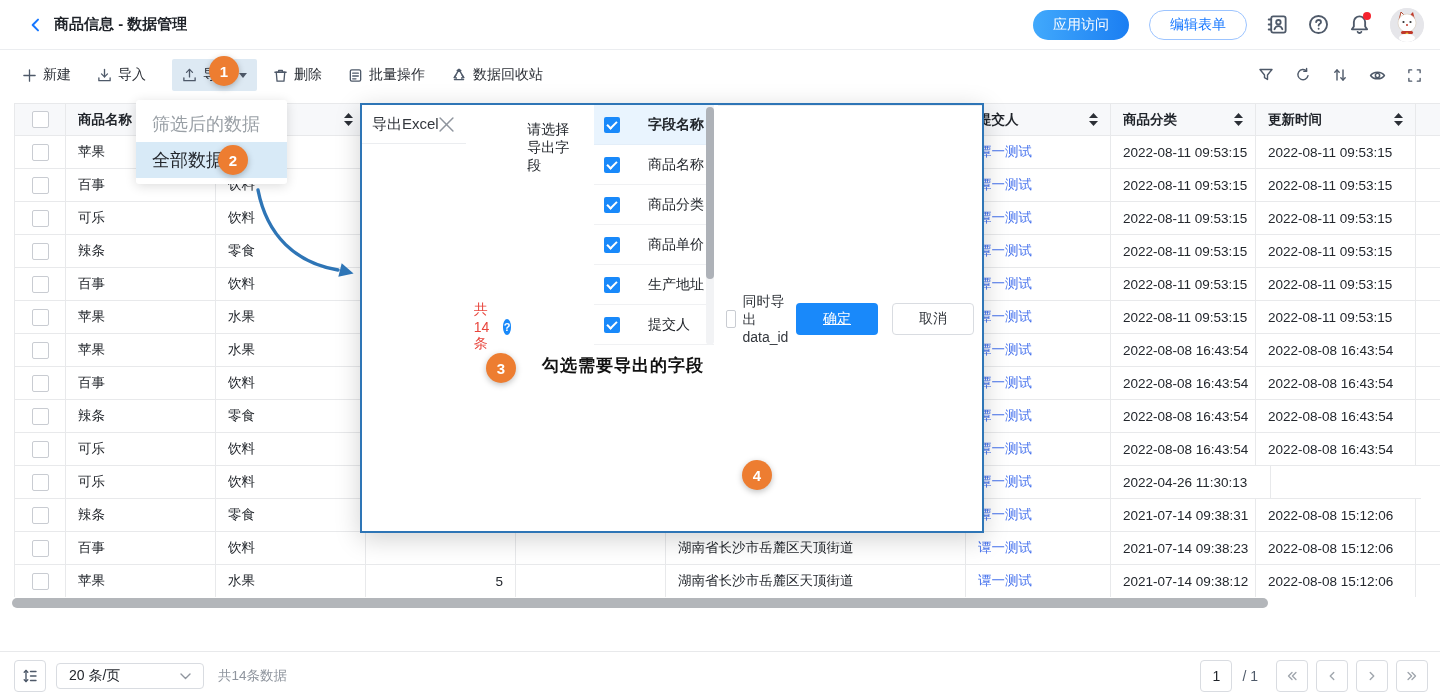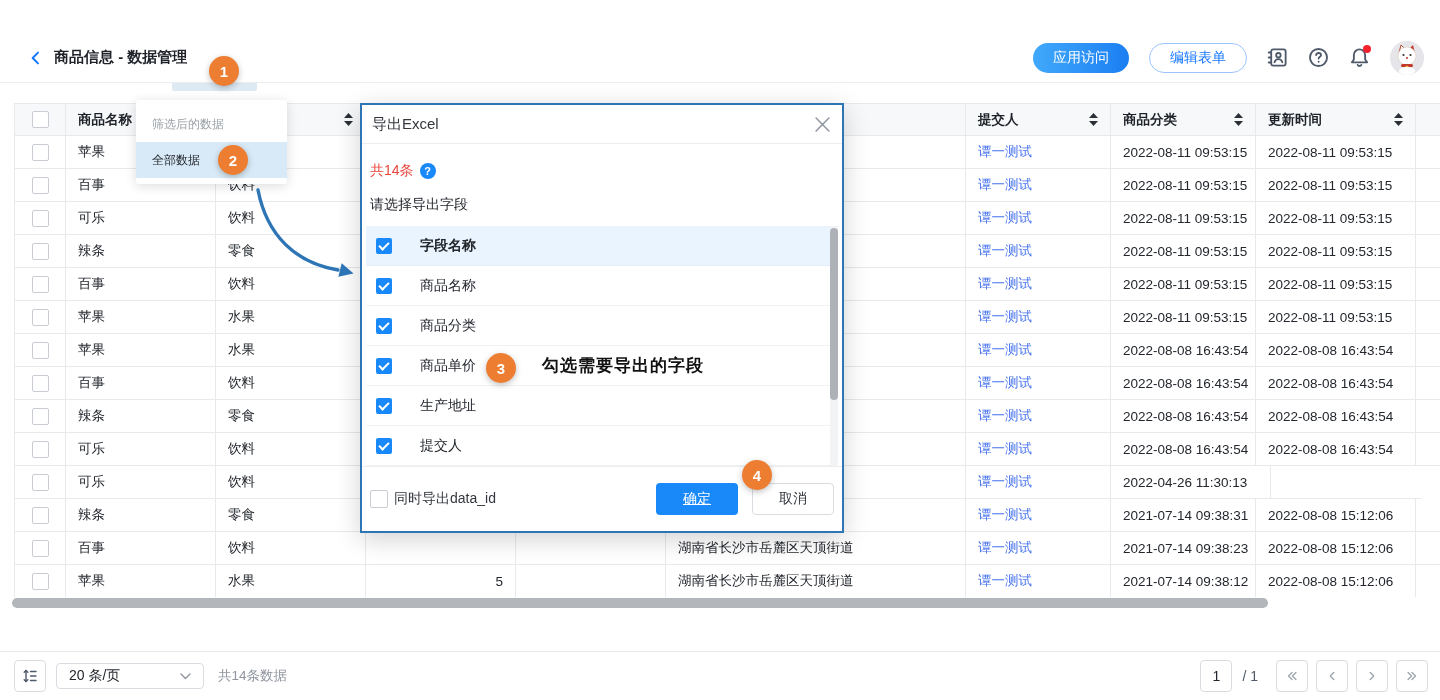--- a/index.html
+++ b/index.html
@@ -3,21 +3,21 @@
 <meta charset="utf-8">
 <style>
   html,body{margin:0;padding:0;background:#fff;}
   .app{position:relative;width:1440px;height:700px;overflow:hidden;background:#fff;
        font-family:"Liberation Sans","DejaVu Sans",sans-serif;color:#23272d;font-size:14px;}
   svg{display:block;}
   .ic{stroke:#4e5969;fill:none;stroke-width:1.4;stroke-linecap:round;stroke-linejoin:round;}
 
   
   .topbar{position:absolute;left:0;top:0;width:100%;height:50px;box-sizing:border-box;
-          display:flex;align-items:center;padding:0 16px;border-bottom:1px solid #ebedf0;background:#fff;z-index:3;margin-top:33px;}
+          display:flex;align-items:center;padding:0 16px;border-bottom:1px solid #ebedf0;background:#fff;z-index:3;}
   .back{display:flex;align-items:center;margin:0 10px 0 12px;cursor:pointer;}
   .page-title{font-size:15px;font-weight:bold;color:#1f2329;}
   .top-right{margin-left:auto;display:flex;align-items:center;gap:20px;}
   .btn-primary{height:30px;padding:0 20px;border-radius:16px;border:none;color:#fff;font-size:14px;
                background:linear-gradient(90deg,#41a9fc,#1b7ef2);display:flex;align-items:center;}
   .btn-outline{height:30px;padding:0 20px;border-radius:16px;border:1px solid #9cc4ff;color:#1677ff;
                background:#fff;font-size:14px;display:flex;align-items:center;box-sizing:border-box;}
   .top-ic{position:relative;display:flex;align-items:center;}
   .bell-dot{position:absolute;right:-1px;top:-2px;width:8px;height:8px;border-radius:50%;background:#f5222d;}
   .avatar{width:34px;height:34px;border-radius:50%;overflow:hidden;background:#e8e8ec;}
@@ -65,38 +65,38 @@
   .total-text{margin-left:14px;color:#8f959e;font-size:13.5px;}
   .pager{margin-left:auto;display:flex;align-items:center;gap:8px;}
   .page-box{width:32px;height:32px;border:1px solid #d9dce1;border-radius:4px;display:flex;align-items:center;
             justify-content:center;font-size:14px;color:#1f2329;box-sizing:border-box;}
   .page-total{color:#4e5969;margin:0 10px 0 2px;}
   .nav-ic{stroke:#a0a6ad;fill:none;stroke-width:1.6;stroke-linecap:round;stroke-linejoin:round;}
 
   
   .export-menu{position:absolute;left:136px;top:100px;width:151px;background:#fff;border-radius:3px;
                box-shadow:0 2px 12px rgba(0,0,0,.14);padding:6px 0;z-index:5;}
-  .menu-item{height:36px;display:flex;align-items:center;padding:0 16px;font-size:12px;cursor:pointer;}
+  .menu-item{height:36px;display:flex;align-items:center;padding:0 16px;font-size:18px;cursor:pointer;}
   .menu-item.disabled{color:#9aa0a6;}
   .menu-item.active{background:#d8eaf7;color:#23272d;}
 
   
   .guide-arrow{position:absolute;left:240px;top:184px;z-index:11;}
   .badge{position:absolute;width:30px;height:30px;border-radius:50%;background:#ED7D31;color:#fff;
          font-weight:bold;font-size:15px;display:flex;align-items:center;justify-content:center;
          z-index:12;box-shadow:0 2px 6px rgba(0,0,0,.25);}
   .b1{left:209px;top:56px;}  .b2{left:218px;top:145px;}
   .b3{left:486px;top:353px;} .b4{left:742px;top:460px;}
   .tip-text{position:absolute;left:542px;top:354px;z-index:12;font-size:17px;font-weight:bold;color:#111;
             letter-spacing:1px;white-space:nowrap;}
 
   
-  .modal{position:absolute;left:360px;top:103px;width:484px;height:430px;background:#fff;
+  .modal{position:absolute;left:360px;top:103px;width:624px;height:430px;background:#fff;
          border:2px solid #2E75B6;box-sizing:border-box;z-index:10;box-shadow:0 6px 24px rgba(0,0,0,.18);
-         display:flex;flex-direction:column;}
+         display:flex;flex-direction:row;}
   .m-title{height:38px;flex:none;display:flex;align-items:center;padding:0 12px 0 10px;
            border-bottom:1px solid #ebedf0;font-size:15px;color:#33373d;}
   .m-close{margin-left:auto;cursor:pointer;display:flex;}
   .m-count{margin:18px 8px 0;display:flex;align-items:center;gap:6px;color:#e8453c;font-size:14px;}
   .help-dot{width:16px;height:16px;border-radius:50%;background:#1989fa;color:#fff;font-size:11px;
             font-weight:bold;display:flex;align-items:center;justify-content:center;}
   .m-hint{margin:16px 8px 12px;font-size:14px;color:#23272d;}
   .m-list{margin:0 4px;height:240px;position:relative;overflow:hidden;flex:none;}
   .m-track{position:absolute;right:0;top:0;width:8px;height:240px;background:#f2f3f5;border-radius:4px;}
   .m-thumb{position:absolute;right:0;top:2px;width:8px;height:172px;background:#aeb2b8;border-radius:4px;}

